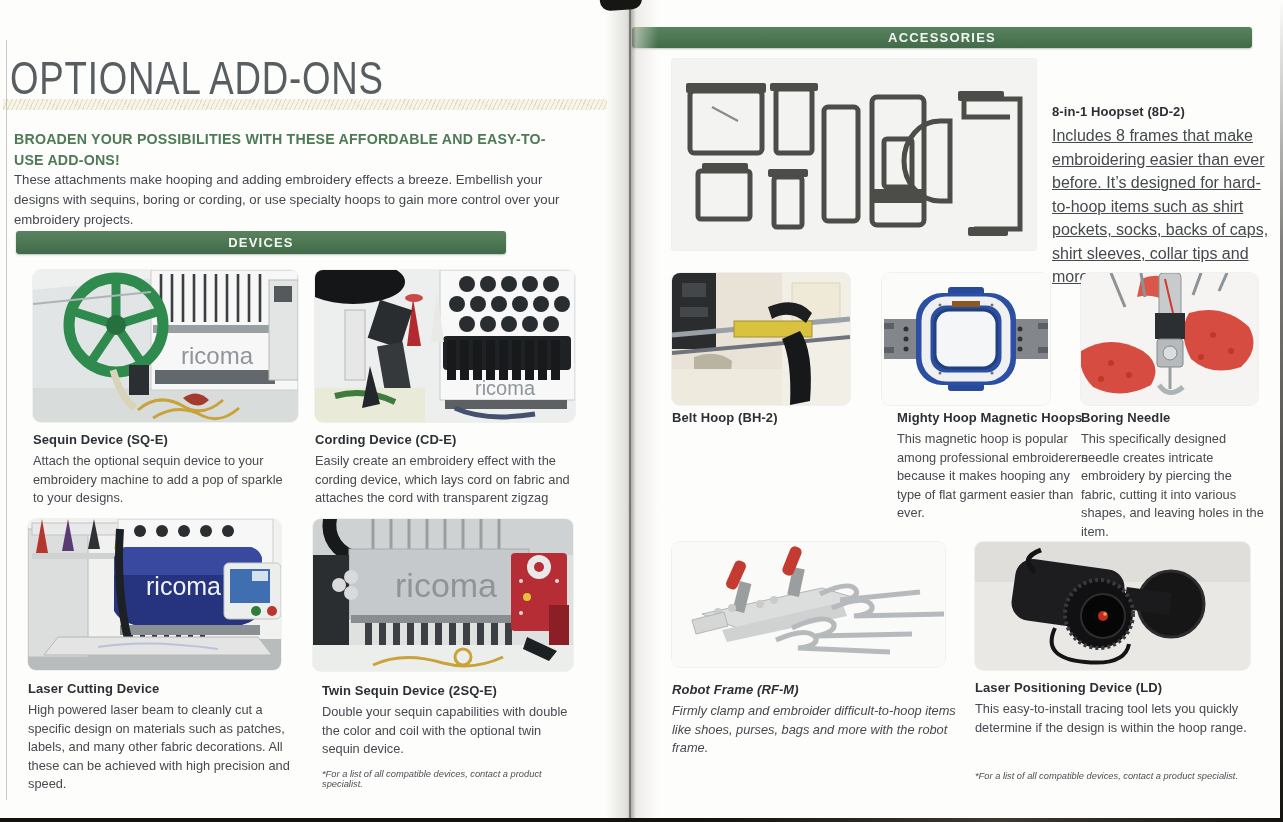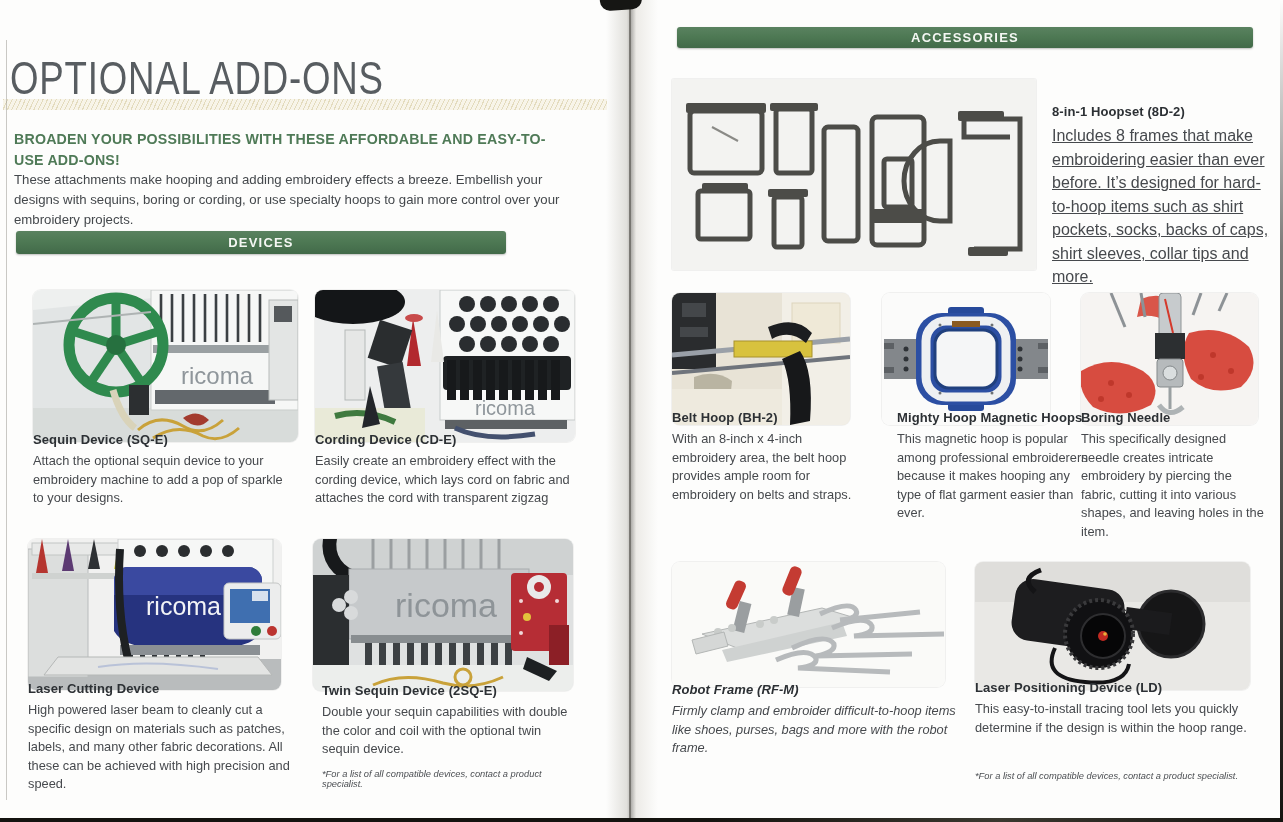--- a/index.html
+++ b/index.html
@@ -24,21 +24,21 @@
   .green-bar {
     position:absolute; height:23px; border-radius:3px;
     background:linear-gradient(180deg,#5a8260 0%, #4e7954 45%, #426a49 100%);
     color:#f4f7f3; font-weight:bold; font-size:13px; letter-spacing:1.2px;
     display:flex; align-items:center; justify-content:center;
     box-shadow:0 1px 2px rgba(0,0,0,.25);
   }
   .caption-title { font-weight:bold; font-size:13px; color:#2c3034; margin-bottom:5px; letter-spacing:.1px; }
   .caption-body { font-size:12.8px; color:#46494d; line-height:1.45; }
   .footnote { font-size:9.3px; font-style:italic; color:#4c4f53; }
-  .photo { position:absolute; border-radius:8px; overflow:hidden; box-shadow:0 0 0 1px rgba(0,0,0,.05);margin-top:20px; }
+  .photo { position:absolute; border-radius:8px; overflow:hidden; box-shadow:0 0 0 1px rgba(0,0,0,.05); }
   .photo svg { display:block; }
 
   
   .page-title {
     position:absolute; left:10px; top:50px;
     font-size:47px; font-weight:300; color:#585d61; letter-spacing:1px;
     transform:scaleX(.78); transform-origin:left top; white-space:nowrap;
   }
   .stripe-band {
     position:absolute; left:3px; top:99px; width:604px; height:11px; opacity:.8;
@@ -280,21 +280,21 @@
     <div class="caption-title">Laser Cutting Device</div>
     <div class="caption-body">High powered laser beam to cleanly cut a specific design on materials such as patches, labels, and many other fabric decorations. All these can be achieved with high precision and speed.</div>
   </div>
 
   <div style="position:absolute; left:302px; top:683px; width:258px;margin-left:20px;">
     <div class="caption-title">Twin Sequin Device (2SQ-E)</div>
     <div class="caption-body">Double your sequin capabilities with double the color and coil with the optional twin sequin device.</div>
     <div class="footnote" style="margin-top:10px;">*For a list of all compatible devices, contact a product specialist.</div>
   </div>
 
-  <div class="green-bar" style="left:677px; top:27px; width:576px; height:21px;">
+  <div class="green-bar" style="left:632px; top:27px; width:620px; height:21px;">
     <span>ACCESSORIES</span>
   </div>
 
   <div class="photo" style="left:672px; top:59px; width:364px; height:191px; border-radius:2px;">
     <svg width="364" height="191" viewBox="0 0 364 191">
       <rect width="364" height="191" fill="#f3f3f1"></rect>
       <g fill="none" stroke="#4c4c48" stroke-width="5">
         <rect x="18" y="32" width="72" height="62" rx="4"></rect>
         <rect x="26" y="112" width="52" height="48" rx="3"></rect>
         <rect x="104" y="30" width="36" height="64" rx="3"></rect>
@@ -402,21 +402,20 @@
       <rect x="76" y="66" width="26" height="28" rx="3" fill="#b6babc" stroke="#84898b"></rect>
       <circle cx="89" cy="80" r="7" fill="#dadedf" stroke="#84898b"></circle>
       <line x1="89" y1="94" x2="89" y2="116" stroke="#9aa0a2" stroke-width="3"></line>
       <path d="M78,112 q10,14 24,2" stroke="#aeb3b5" stroke-width="5" fill="none"></path>
       <line x1="84" y1="6" x2="92" y2="40" stroke="#d43a2c" stroke-width="2"></line>
     </svg>
   </div>
 
   <div style="position:absolute; left:672px; top:410px; width:180px;">
     <div class="caption-title">Belt Hoop (BH-2)</div>
-    <div class="caption-body">With an 8-inch x 4-inch embroidery area, the belt hoop provides ample room for embroidery on belts and straps.</div>
   </div>
 
   <div style="position:absolute; left:897px; top:410px; width:192px;">
     <div class="caption-title">Mighty Hoop Magnetic Hoops</div>
     <div class="caption-body">This magnetic hoop is popular among professional embroiderers because it makes hooping any type of flat garment easier than ever.</div>
   </div>
 
   <div style="position:absolute; left:1081px; top:410px; width:186px;">
     <div class="caption-title">Boring Needle</div>
     <div class="caption-body">This specifically designed needle creates intricate embroidery by piercing the fabric, cutting it into various shapes, and leaving holes in the item.</div>

